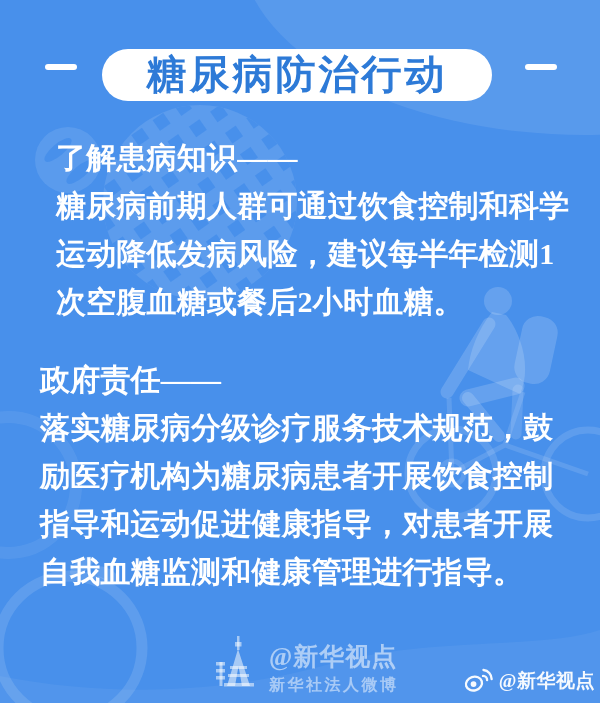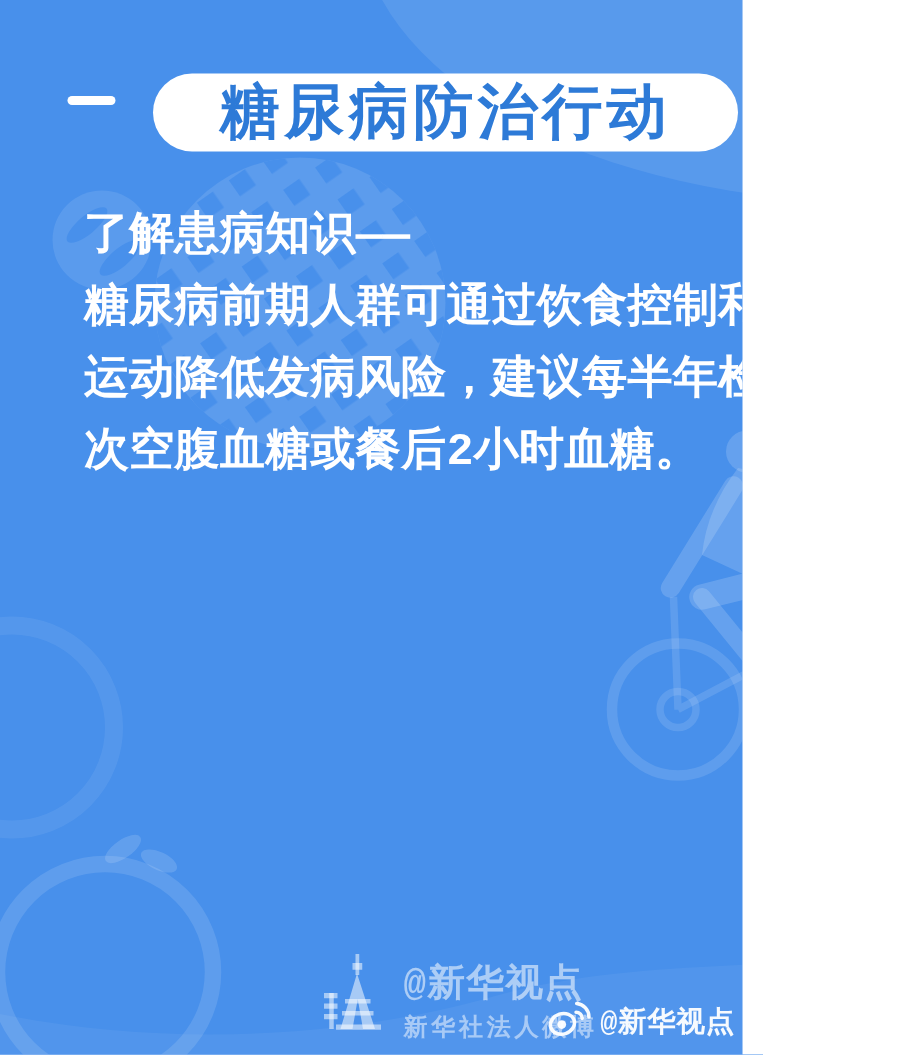--- a/index.html
+++ b/index.html
@@ -1,21 +1,21 @@
 <!DOCTYPE html>
 <html><head>
 <meta charset="utf-8">
 <style>
   html,body { margin:0; padding:0; }
   .canvas {
     position:relative;
-    width:495px; height:703px;
+    width:600px; height:703px;
     background:#4890EB;
     overflow:hidden;
-    font-family:Liberation Mono, monospace;
+    font-family:Liberation Serif, serif;
   }
   .deco-svg { position:absolute; left:0; top:0; z-index:0; }
   .content { position:absolute; inset:0; z-index:1; }
 
   
   .header { position:absolute; top:0; left:0; width:600px; height:110px; }
   .pill {
     position:absolute; left:102px; top:49px; width:390px; height:52px;
     background:#FFFFFF; border-radius:26px;
     display:flex; align-items:center; justify-content:center;
@@ -132,20 +132,25 @@
         <span class="pill-title">糖尿病防治行动</span>
       </div>
       <span class="dash right"></span>
     </div>
 
     <p class="para first">了解患病知识——
 糖尿病前期人群可通过饮食控制和科学
 运动降低发病风险，建议每半年检测1
 次空腹血糖或餐后2小时血糖。</p>
 
+    <p class="para second">政府责任——
+落实糖尿病分级诊疗服务技术规范，鼓
+励医疗机构为糖尿病患者开展饮食控制
+指导和运动促进健康指导，对患者开展
+自我血糖监测和健康管理进行指导。</p>
 
     <div class="footer-logo">
       <span>
         <svg width="48" height="52" viewBox="0 0 48 52" fill="rgba(255,255,255,0.52)">
           <rect x="25" y="0" width="2.5" height="14"></rect>
           <rect x="23" y="6" width="6.5" height="4.5"></rect>
           <path d="M26,13 L38,50 L30,50 L26.5,30 L23,50 L15,50 Z"></path>
           <rect x="18" y="30" width="17" height="3"></rect>
           <rect x="16" y="38" width="21" height="3"></rect>
           <rect x="4" y="26" width="9" height="3.5"></rect>

